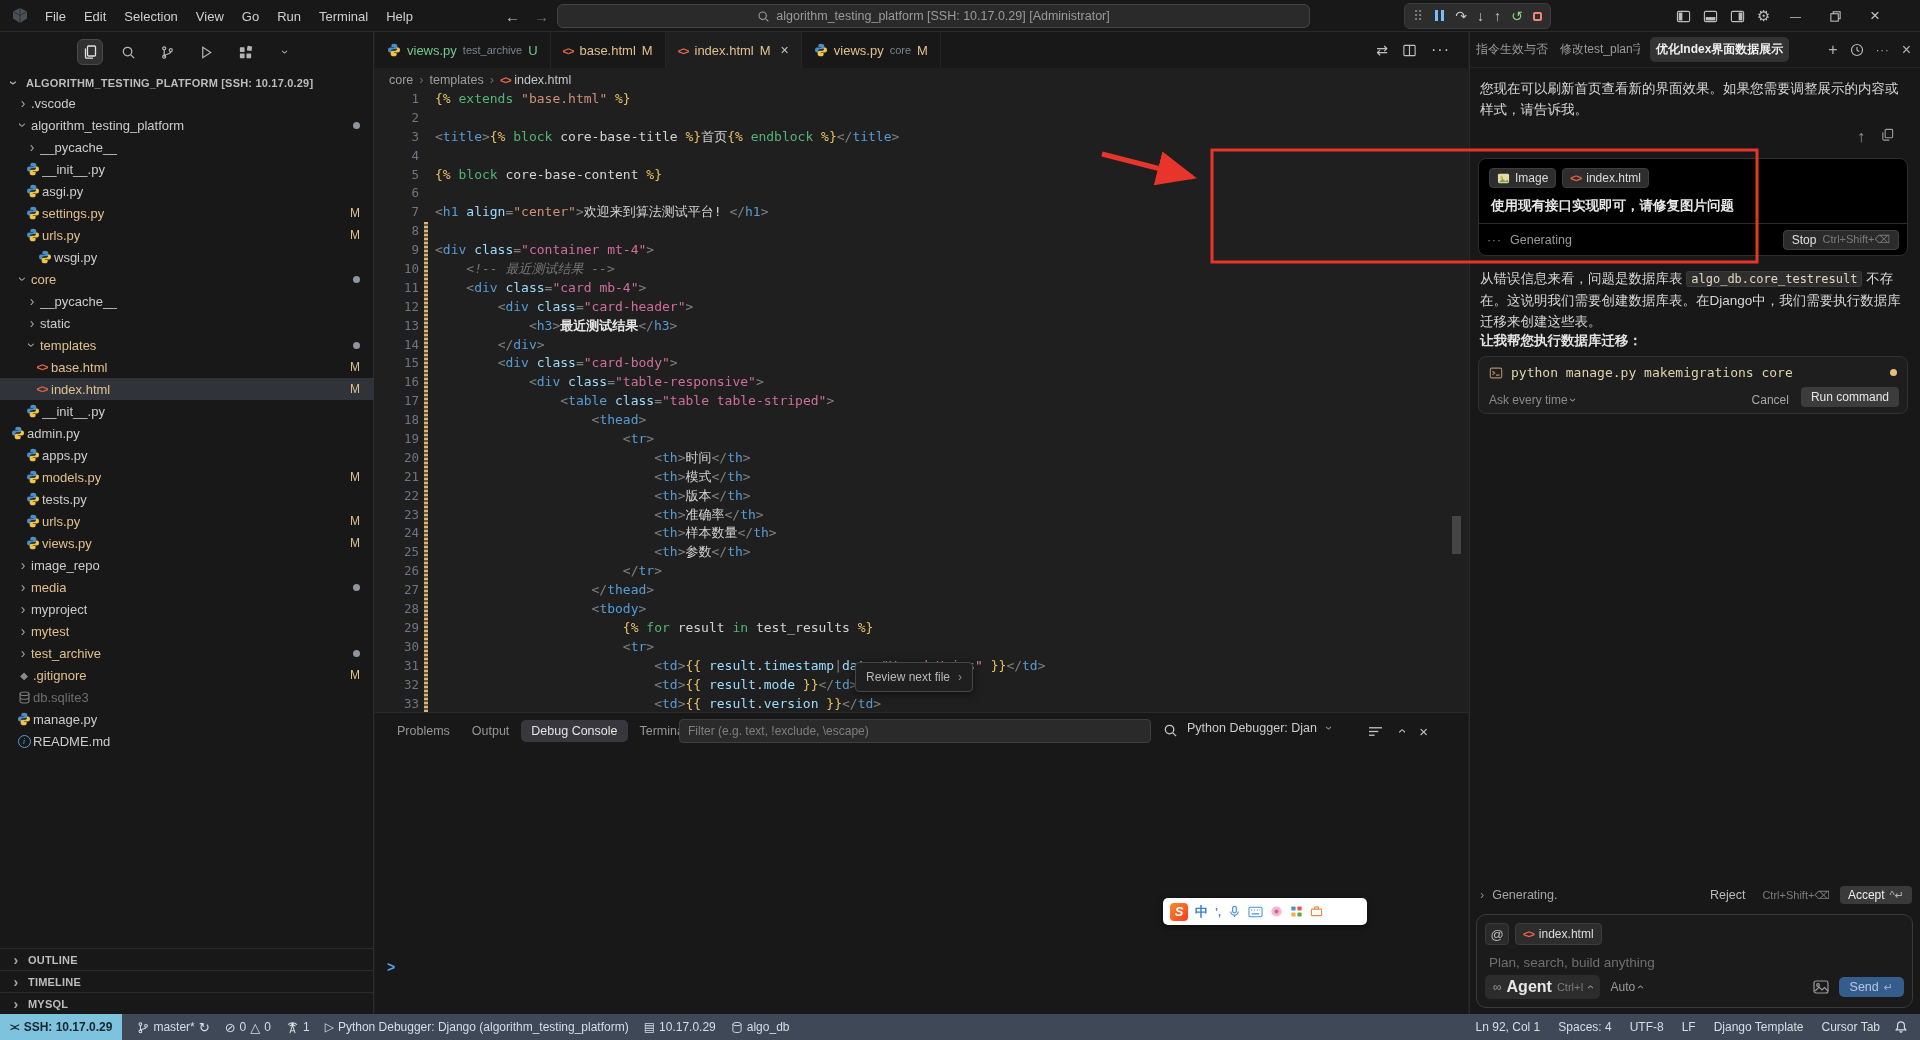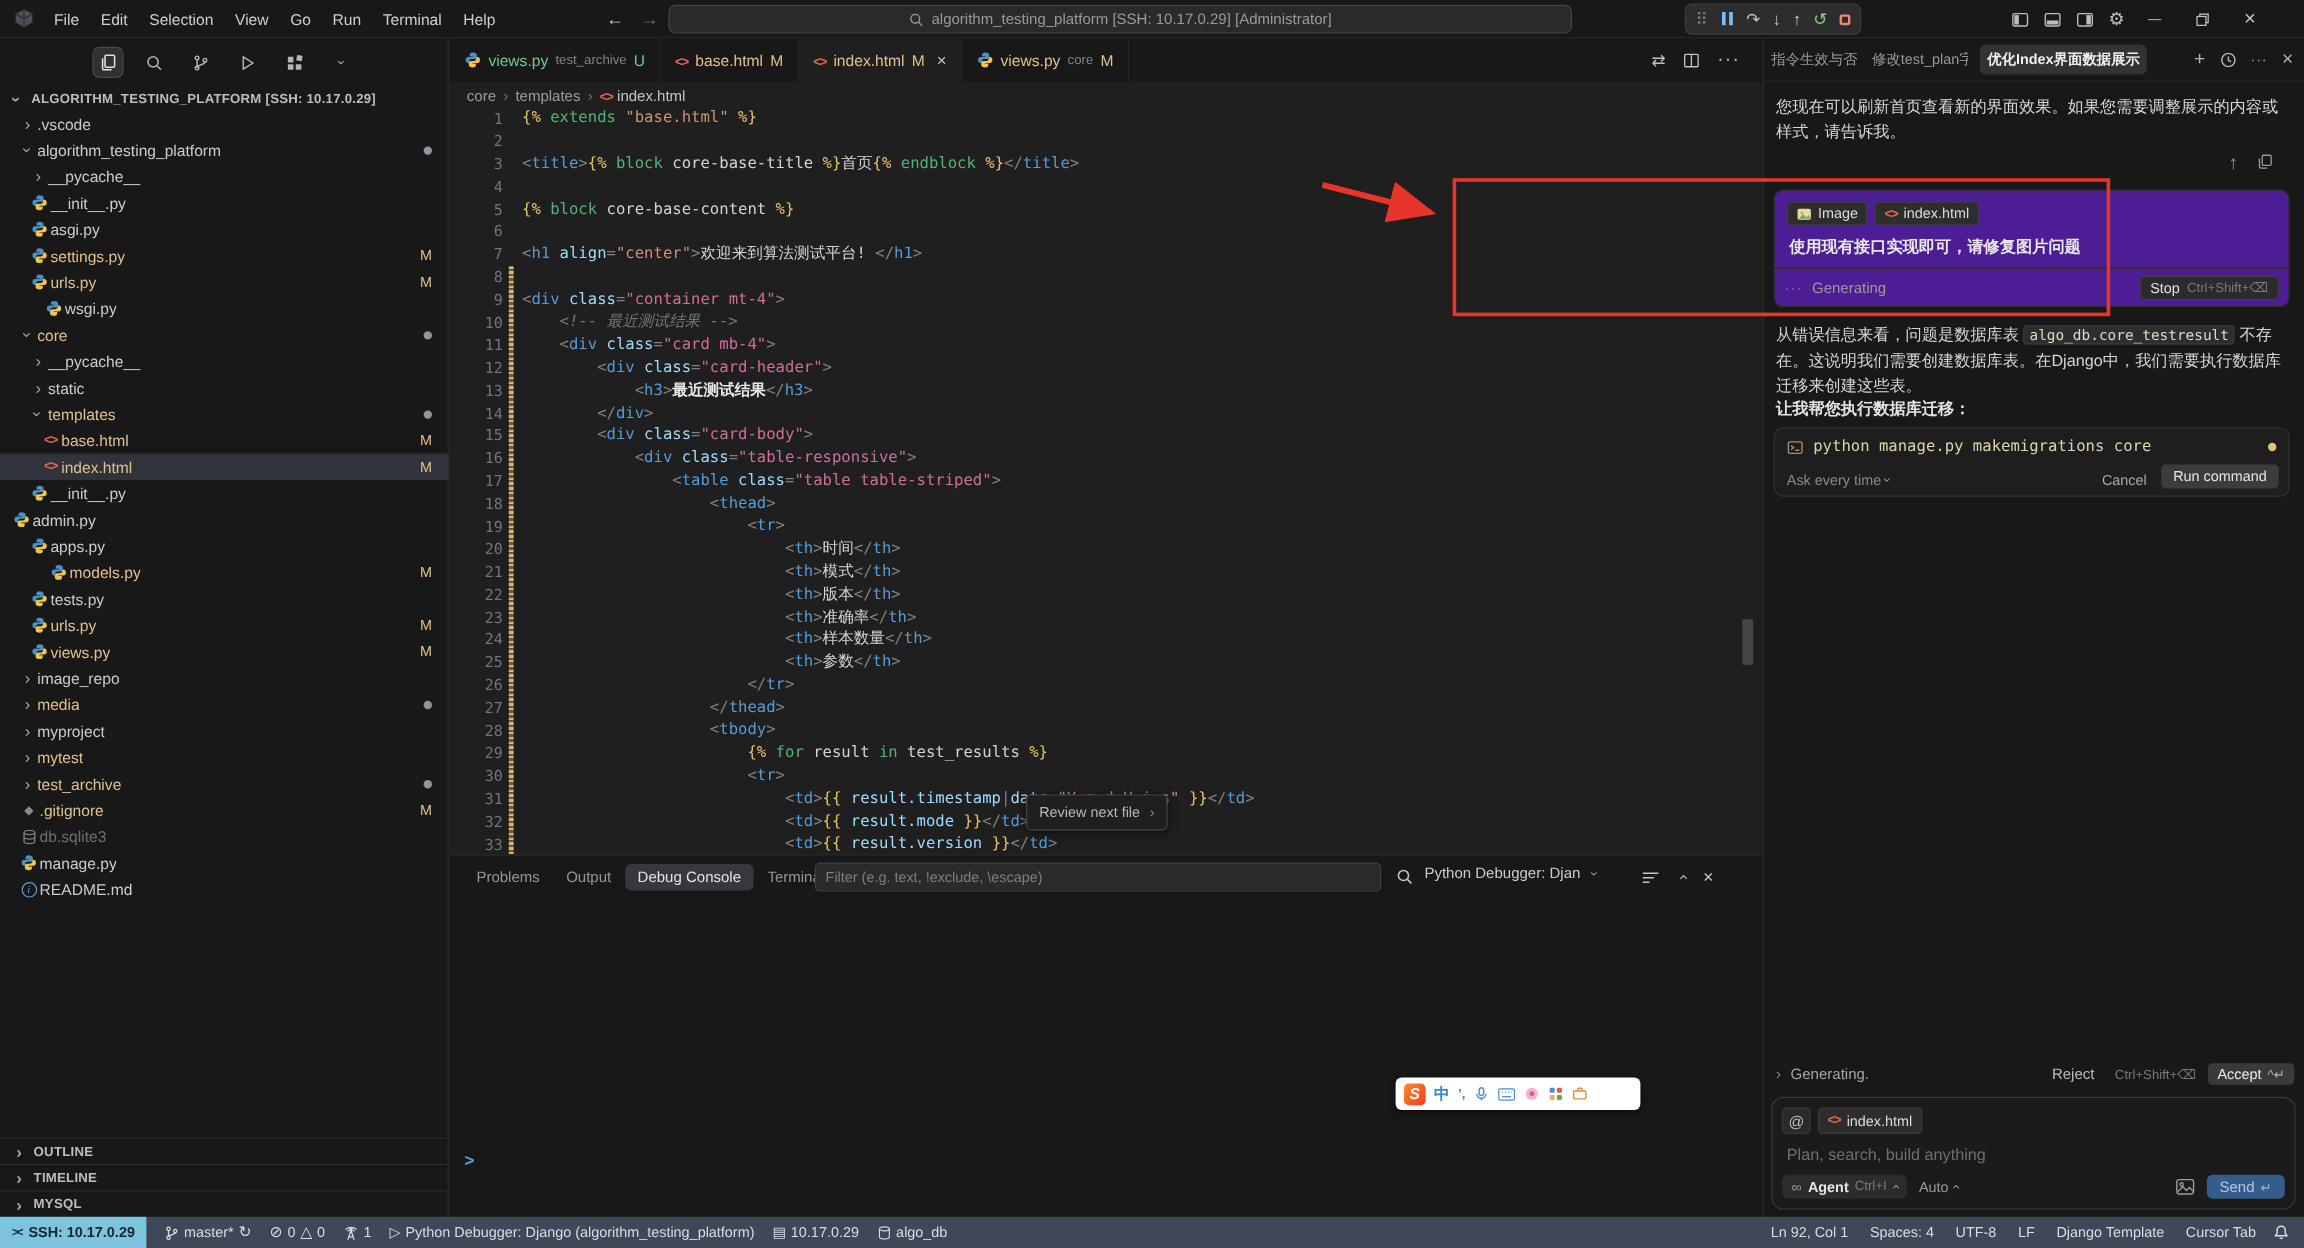--- a/index.html
+++ b/index.html
@@ -98,21 +98,21 @@
   
   .chat{position:absolute;left:1469px;top:32px;width:451px;height:982px;background:#181818;border-left:1px solid #2b2b2b;}
   .chat-head{position:absolute;left:0;top:0;width:451px;height:36px;display:flex;align-items:center;border-bottom:1px solid #242424;}
   .ctab{font-size:12px;color:#9a9a9a;padding:4px 6px;max-width:86px;overflow:hidden;white-space:nowrap;flex:none;}
   .ctab.active{background:#333;border-radius:5px;color:#efefef;font-weight:bold;max-width:150px;margin-left:10px;}
   .chead-icons{margin-left:auto;display:flex;align-items:center;gap:12px;padding-right:10px;color:#b5b5b5;font-size:14px;}
   .cmsg{position:absolute;left:10px;width:430px;font-size:13.5px;line-height:21px;color:#d6d6d6;}
   .cmsg .codechip{background:#2e2e2e;border:1px solid #3a3a3a;border-radius:3px;padding:0 4px;
         font-family:"DejaVu Sans Mono",monospace;font-size:12px;color:#e0d7c0;}
   .msg-actions{position:absolute;top:96px;right:26px;display:flex;gap:16px;color:#9a9a9a;}
-  .usercard{position:absolute;left:8px;top:126px;width:430px;height:98px;background:#4c1d95;border:1px solid #2e2e2e;border-radius:8px;}
+  .usercard{position:absolute;left:8px;top:126px;width:430px;height:98px;background:#000000;border:1px solid #2e2e2e;border-radius:8px;}
   .uchips{position:absolute;left:10px;top:9px;display:flex;gap:6px;}
   .chip{display:inline-flex;align-items:center;gap:5px;background:#2d2d2d;border:1px solid #3d3d3d;border-radius:4px;
         padding:2px 7px;font-size:12px;color:#dcdcdc;white-space:nowrap;}
   .utext{position:absolute;left:12px;top:38px;font-size:13.5px;font-weight:bold;color:#e8e8e8;}
   .ucard-foot{position:absolute;left:0;bottom:0;width:100%;height:32px;border-top:1px solid #2c2c2c;
               display:flex;align-items:center;padding:0 8px;gap:8px;}
   .gen-dots{color:#8a8a8a;letter-spacing:1px;font-size:12px;}
   .gen-text{color:#9a9a9a;font-size:12.5px;}
   .stopbtn{margin-left:auto;display:flex;align-items:center;gap:6px;background:#2b2b2b;border:1px solid #3f3f3f;
            border-radius:4px;padding:2px 8px;}
@@ -127,21 +127,21 @@
   .cancelbtn{color:#a8a8a8;margin-left:auto;}
   .genrow{position:absolute;left:10px;top:854px;width:432px;display:flex;align-items:center;font-size:12.5px;color:#a5a5a5;}
   .acceptbtn{display:flex;align-items:center;gap:5px;background:#3a3a3a;border-radius:4px;padding:2px 8px;color:#ececec;font-size:12px;margin-left:10px;}
   .inputcard{position:absolute;left:6px;top:882px;width:437px;height:94px;background:#1b1b1b;border:1px solid #3a3a3a;border-radius:10px;}
   .ichips{position:absolute;left:8px;top:8px;display:flex;gap:6px;}
   .atchip{display:inline-flex;align-items:center;justify-content:center;background:#2a2a2a;border:1px solid #3a3a3a;
           border-radius:4px;width:24px;height:22px;color:#bbb;font-size:13px;}
   .iplaceholder{position:absolute;left:12px;top:40px;font-size:13.5px;color:#6f6f6f;}
   .ifoot{position:absolute;left:8px;right:8px;bottom:8px;display:flex;align-items:center;gap:10px;}
   .agentchip{display:flex;align-items:center;gap:5px;background:#2c2c2c;border-radius:5px;padding:3px 8px;font-size:12px;}
-  .agentchip .inf{color:#9a9a9a;} .agentchip b{color:#e6e6e6;font-size:12px;}
+  .agentchip .inf{color:#9a9a9a;} .agentchip b{color:#e6e6e6;font-size:16px;}
   .autolbl{color:#9a9a9a;font-size:12px;display:flex;align-items:center;gap:3px;}
   .imgbtn{margin-left:auto;color:#9a9a9a;}
   .sendbtn{display:flex;align-items:center;gap:5px;background:#39699f;border-radius:5px;padding:3px 11px;
            color:#cfe2ff;font-size:12.5px;opacity:.85;}
   .caret-down{display:inline-block;transform:rotate(90deg);font-size:12px;color:#9a9a9a;}
   .caret-up{display:inline-block;transform:rotate(-90deg);font-size:12px;color:#9a9a9a;}
   
   .statusbar{position:absolute;left:0;top:1014px;width:1920px;height:26px;background:#3e4856;display:flex;align-items:center;
              font-size:12px;color:#d8dde6;}
   .sb-left{display:flex;align-items:center;gap:15px;height:26px;}
@@ -383,21 +383,21 @@
         </div>
         <div class="titem" style="padding-left: 24px;">
           <span class="tico">
             <svg class="ic" width="14" height="14" viewBox="0 0 14 14">
               <path d="M7 .8C4.9.8 4.4 1.7 4.4 2.6V4h2.8v.5H3C2 4.5 1 5.3 1 7s1 2.5 2 2.5h1.1V8.1c0-1 .9-1.9 1.9-1.9h2.6c.9 0 1.7-.8 1.7-1.7V2.6C10.3 1.7 9.1.8 7 .8z" fill="#4a8fc7"></path>
               <path d="M7 13.2c2.1 0 2.6-.9 2.6-1.8V10H6.8v-.5H11c1 0 2-.8 2-2.5s-1-2.5-2-2.5H9.9v1.4c0 1-.9 1.9-1.9 1.9H5.4c-.9 0-1.7.8-1.7 1.7v1.9c0 .9 1.2 1.8 3.3 1.8z" fill="#f0c64a"></path>
             </svg>
           </span>
           <span class="tlabel">apps.py</span>
         </div>
-        <div class="titem" style="padding-left: 40px;">
+        <div class="titem" style="padding-left: 24px;">
           <span class="tico">
             <svg class="ic" width="14" height="14" viewBox="0 0 14 14">
               <path d="M7 .8C4.9.8 4.4 1.7 4.4 2.6V4h2.8v.5H3C2 4.5 1 5.3 1 7s1 2.5 2 2.5h1.1V8.1c0-1 .9-1.9 1.9-1.9h2.6c.9 0 1.7-.8 1.7-1.7V2.6C10.3 1.7 9.1.8 7 .8z" fill="#4a8fc7"></path>
               <path d="M7 13.2c2.1 0 2.6-.9 2.6-1.8V10H6.8v-.5H11c1 0 2-.8 2-2.5s-1-2.5-2-2.5H9.9v1.4c0 1-.9 1.9-1.9 1.9H5.4c-.9 0-1.7.8-1.7 1.7v1.9c0 .9 1.2 1.8 3.3 1.8z" fill="#f0c64a"></path>
             </svg>
           </span>
           <span class="tlabel mod">models.py</span>
           <span class="tbadge">M</span>
         </div>
         <div class="titem" style="padding-left: 24px;">

